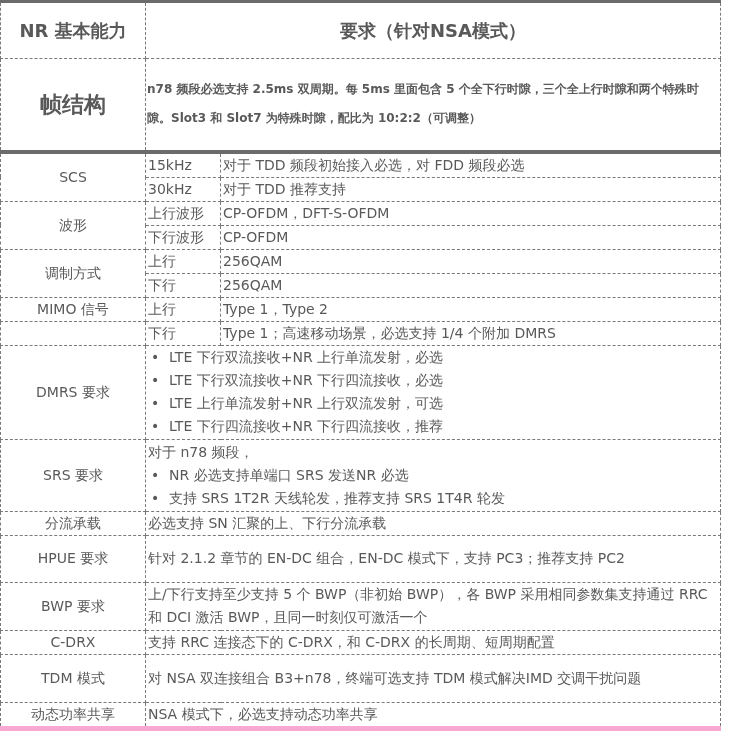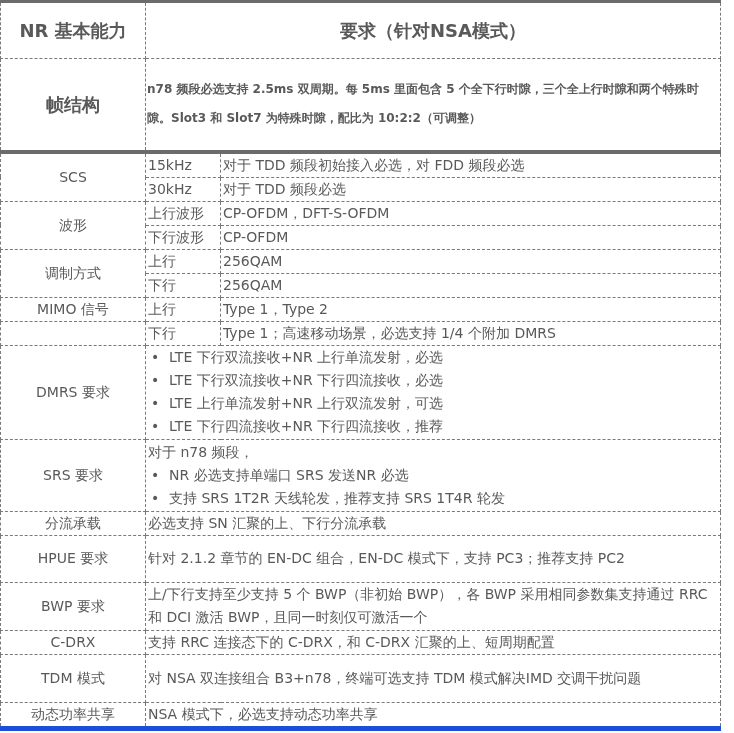--- a/index.html
+++ b/index.html
@@ -7,26 +7,26 @@
          font-family:"DejaVu Sans","Liberation Sans",sans-serif; color:#595959; }
   .sheet { position:absolute; left:0; top:0; width:720px; height:733px; background:#fff;padding-left:28px; }
   table { position:absolute; left:0; top:0; width:720px; border-collapse:collapse; table-layout:fixed; }
   td { border:1px dashed #7a7a7a; padding:0 0 0 2px; vertical-align:middle; font-size:14px; line-height:23px;
        white-space:nowrap; overflow:hidden; }
   .thick-top td { border-top:3px solid #6b6b6b; }
   .thick-bottom td { border-bottom:4px solid #6b6b6b; }
   .hdr td { font-size:18px; font-weight:bold; height:55px; }
   .c { text-align:center; padding-left:0; }
   .frame td { font-weight:bold; }
-  .frame .lab { font-size:18px; }
+  .frame .lab { font-size:22px; }
   .frame .txt { font-size:12px; line-height:29px; white-space:normal; padding-left:1px; }
   .bul { display:block; }
   .bul::before { content:"\2022"; display:inline-block; width:18px; padding-left:3px; }
   .wrap { white-space:normal; }
-  .lastrow td { border-bottom:5px solid #1d4ed8; }
+  .lastrow td { border-bottom:5px solid #f9a8d4; }
 </style>
 </head>
 <body>
 
 <div class="sheet">
 <table>
   <colgroup>
     <col style="width:145px">
     <col style="width:75px">
     <col style="width:500px">
@@ -43,21 +43,21 @@
     <td class="txt" colspan="2">n78 频段必选支持 2.5ms 双周期。每 5ms 里面包含 5 个全下行时隙，三个全上行时隙和两个特殊时隙。Slot3 和 Slot7 为特殊时隙，配比为 10:2:2（可调整）</td>
   </tr>
 
   <tr style="height:23px">
     <td class="c" rowspan="2">SCS</td>
     <td>15kHz</td>
     <td>对于 TDD 频段初始接入必选，对 FDD 频段必选</td>
   </tr>
   <tr style="height:23px">
     <td>30kHz</td>
-    <td>对于 TDD 频段必选</td>
+    <td>对于 TDD 推荐支持</td>
   </tr>
 
   <tr style="height:24px">
     <td class="c" rowspan="2">波形</td>
     <td>上行波形</td>
     <td>CP-OFDM，DFT-S-OFDM</td>
   </tr>
   <tr style="height:24px">
     <td>下行波形</td>
     <td>CP-OFDM</td>
@@ -113,21 +113,21 @@
     <td colspan="2" class="wrap">针对 2.1.2 章节的 EN-DC 组合，EN-DC 模式下，支持 PC3；推荐支持 PC2</td>
   </tr>
 
   <tr style="height:48px">
     <td class="c">BWP 要求</td>
     <td colspan="2" class="wrap">上/下行支持至少支持 5 个 BWP（非初始 BWP），各 BWP 采用相同参数集支持通过 RRC 和 DCI 激活 BWP，且同一时刻仅可激活一个</td>
   </tr>
 
   <tr style="height:24px">
     <td class="c">C-DRX</td>
-    <td colspan="2">支持 RRC 连接态下的 C-DRX，和 C-DRX 汇聚的上、短周期配置</td>
+    <td colspan="2">支持 RRC 连接态下的 C-DRX，和 C-DRX 的长周期、短周期配置</td>
   </tr>
 
   <tr style="height:48px">
     <td class="c">TDM 模式</td>
     <td colspan="2" class="wrap">对 NSA 双连接组合 B3+n78，终端可选支持 TDM 模式解决IMD 交调干扰问题</td>
   </tr>
 
   <tr class="lastrow" style="height:22px">
     <td class="c">动态功率共享</td>
     <td colspan="2">NSA 模式下，必选支持动态功率共享</td>

